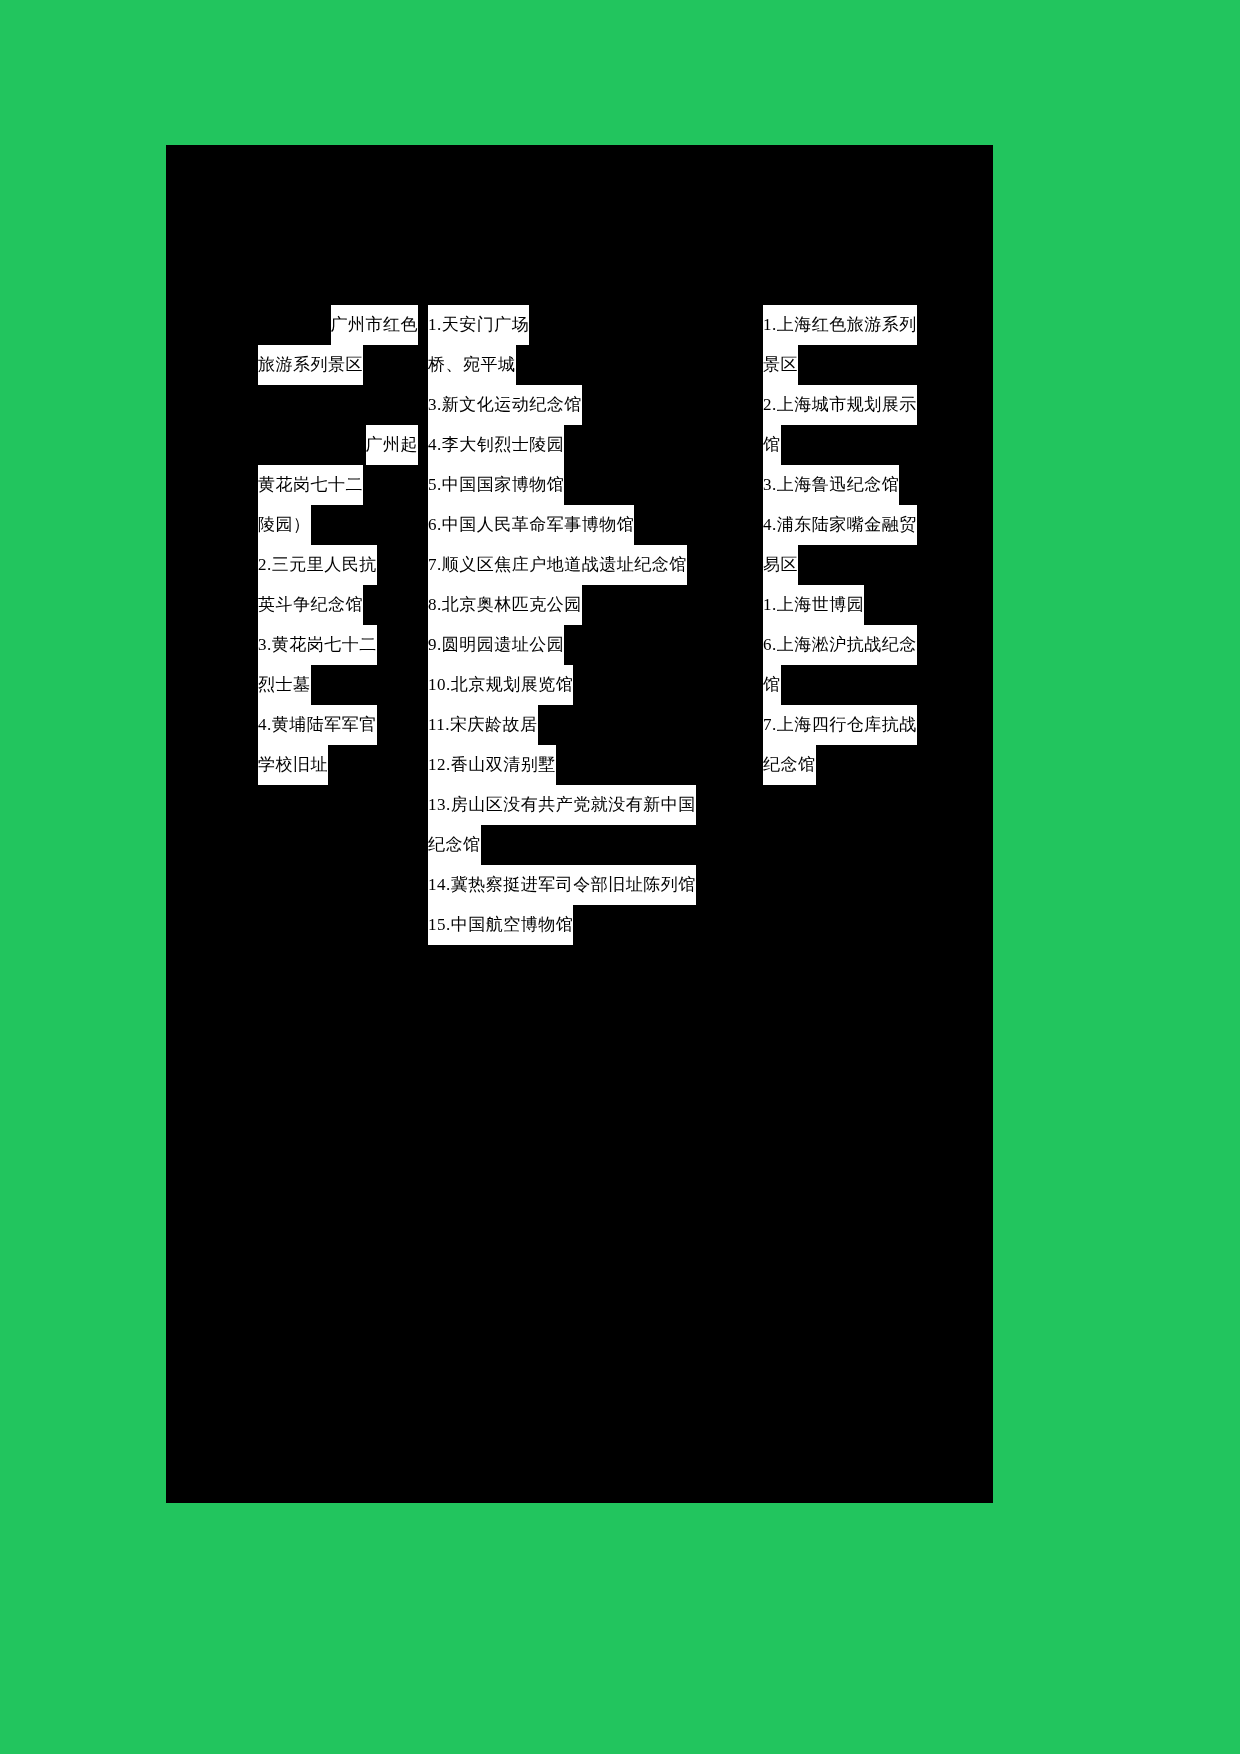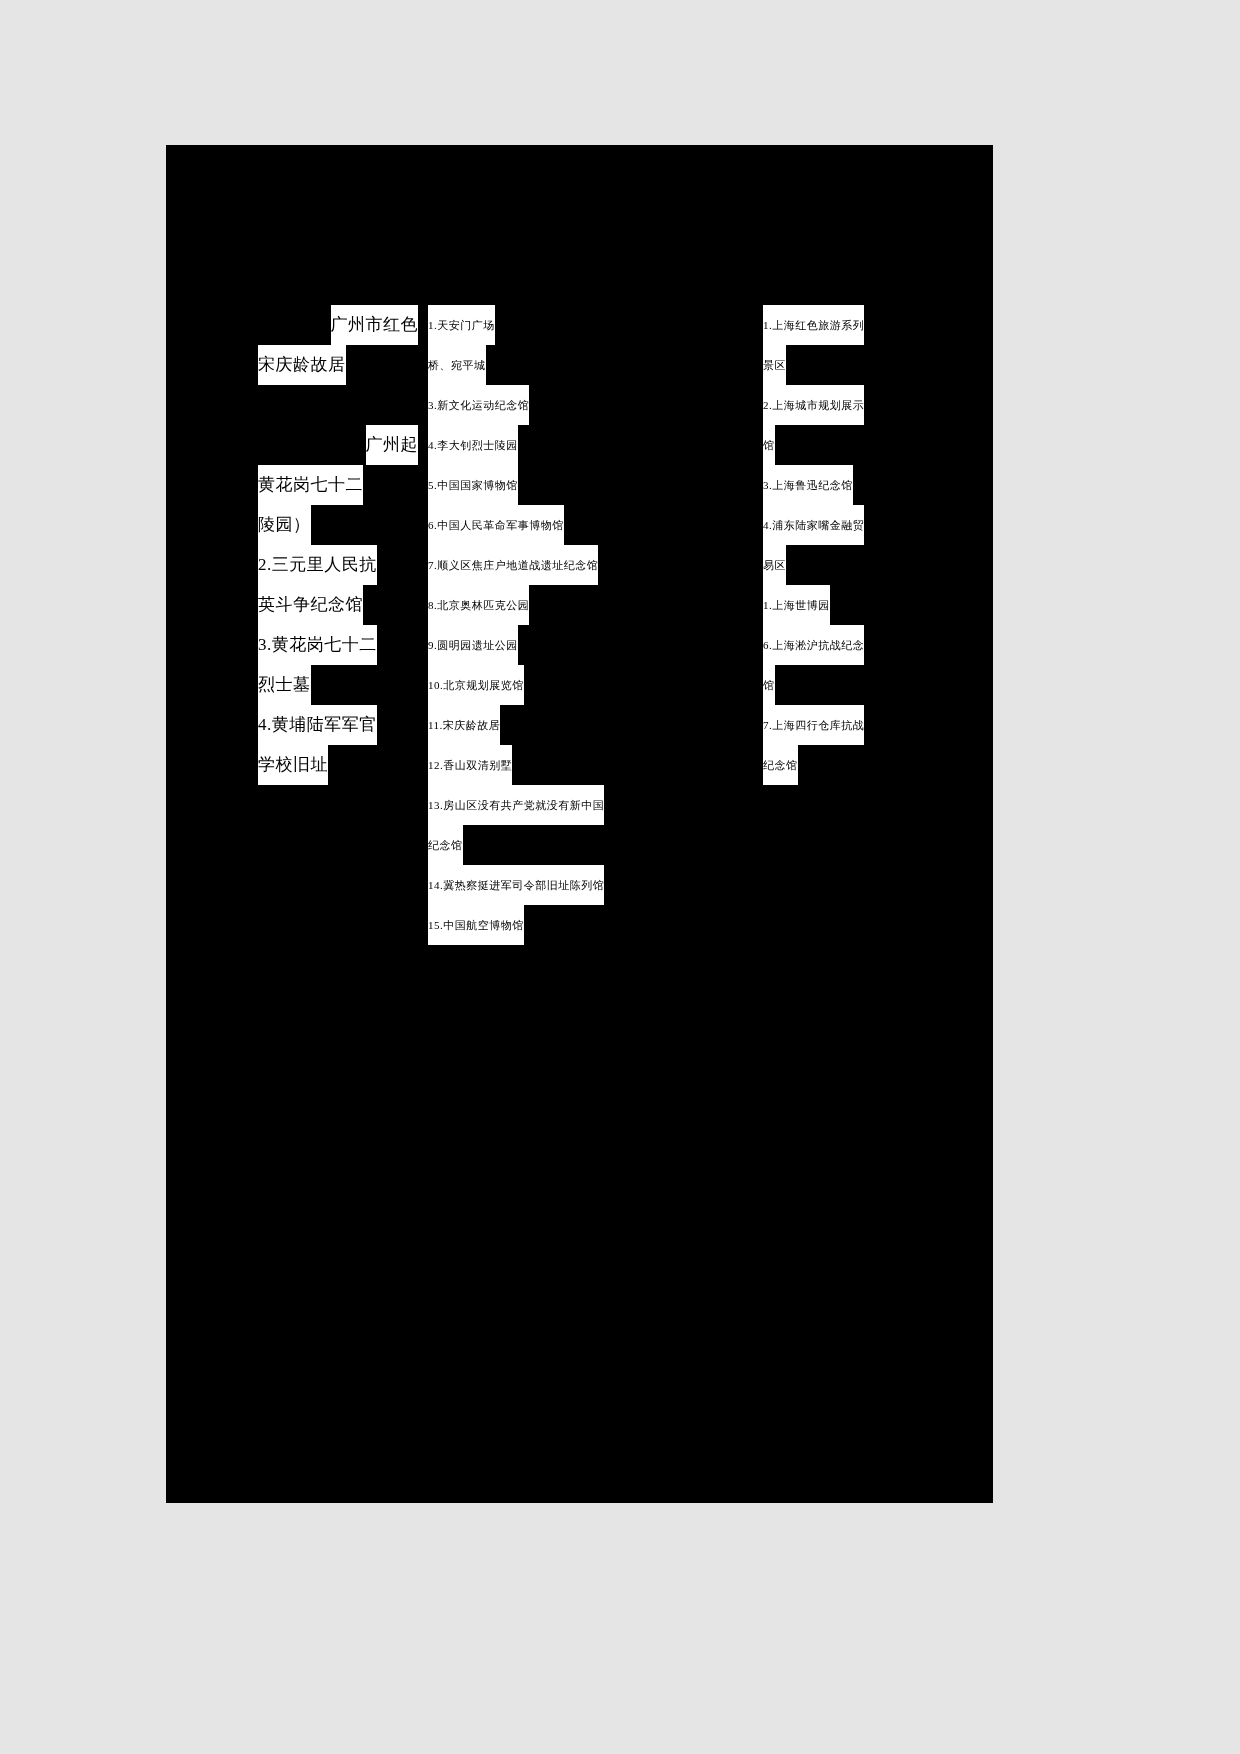--- a/index.html
+++ b/index.html
@@ -4,21 +4,21 @@
 <style>
   html, body {
     margin: 0;
     padding: 0;
     background: #ffffff;
   }
   .page {
     position: relative;
     width: 1240px;
     height: 1754px;
-    background: #e5e5e5;
+    background: #22c55e;
     overflow: hidden;
     font-family: "Liberation Serif", "DejaVu Serif", serif;
   }
   .black-canvas {
     position: absolute;
     left: 166px;
     top: 145px;
     width: 827px;
     height: 1358px;
     background: #000000;
@@ -37,21 +37,21 @@
     top: 305px;
     width: 320px;
   }
   .col-right {
     left: 763px;
     top: 305px;
     width: 200px;
   }
   .line {
     display: block;
-    font-size: 11px;
+    font-size: 17px;
     line-height: 40px;
     color: #000000;
     background: #ffffff;
     width: fit-content;
     max-width: 100%;
     white-space: nowrap;
     letter-spacing: 0.5px;
   }
   .col-left .line.ralign {
     margin-left: auto;
@@ -65,21 +65,21 @@
   }
 </style>
 </head>
 <body>
 
 <div class="page">
   <div class="black-canvas"></div>
 
   <div class="col col-left">
     <span class="line ralign">广州市红色</span>
-    <span class="line">宋庆龄故居</span>
+    <span class="line">旅游系列景区</span>
     <span class="spacer"></span>
     <span class="line ralign">广州起</span>
     <span class="line">黄花岗七十二</span>
     <span class="line">陵园）</span>
     <span class="line">2.三元里人民抗</span>
     <span class="line">英斗争纪念馆</span>
     <span class="line">3.黄花岗七十二</span>
     <span class="line">烈士墓</span>
     <span class="line">4.黄埔陆军军官</span>
     <span class="line">学校旧址</span>

